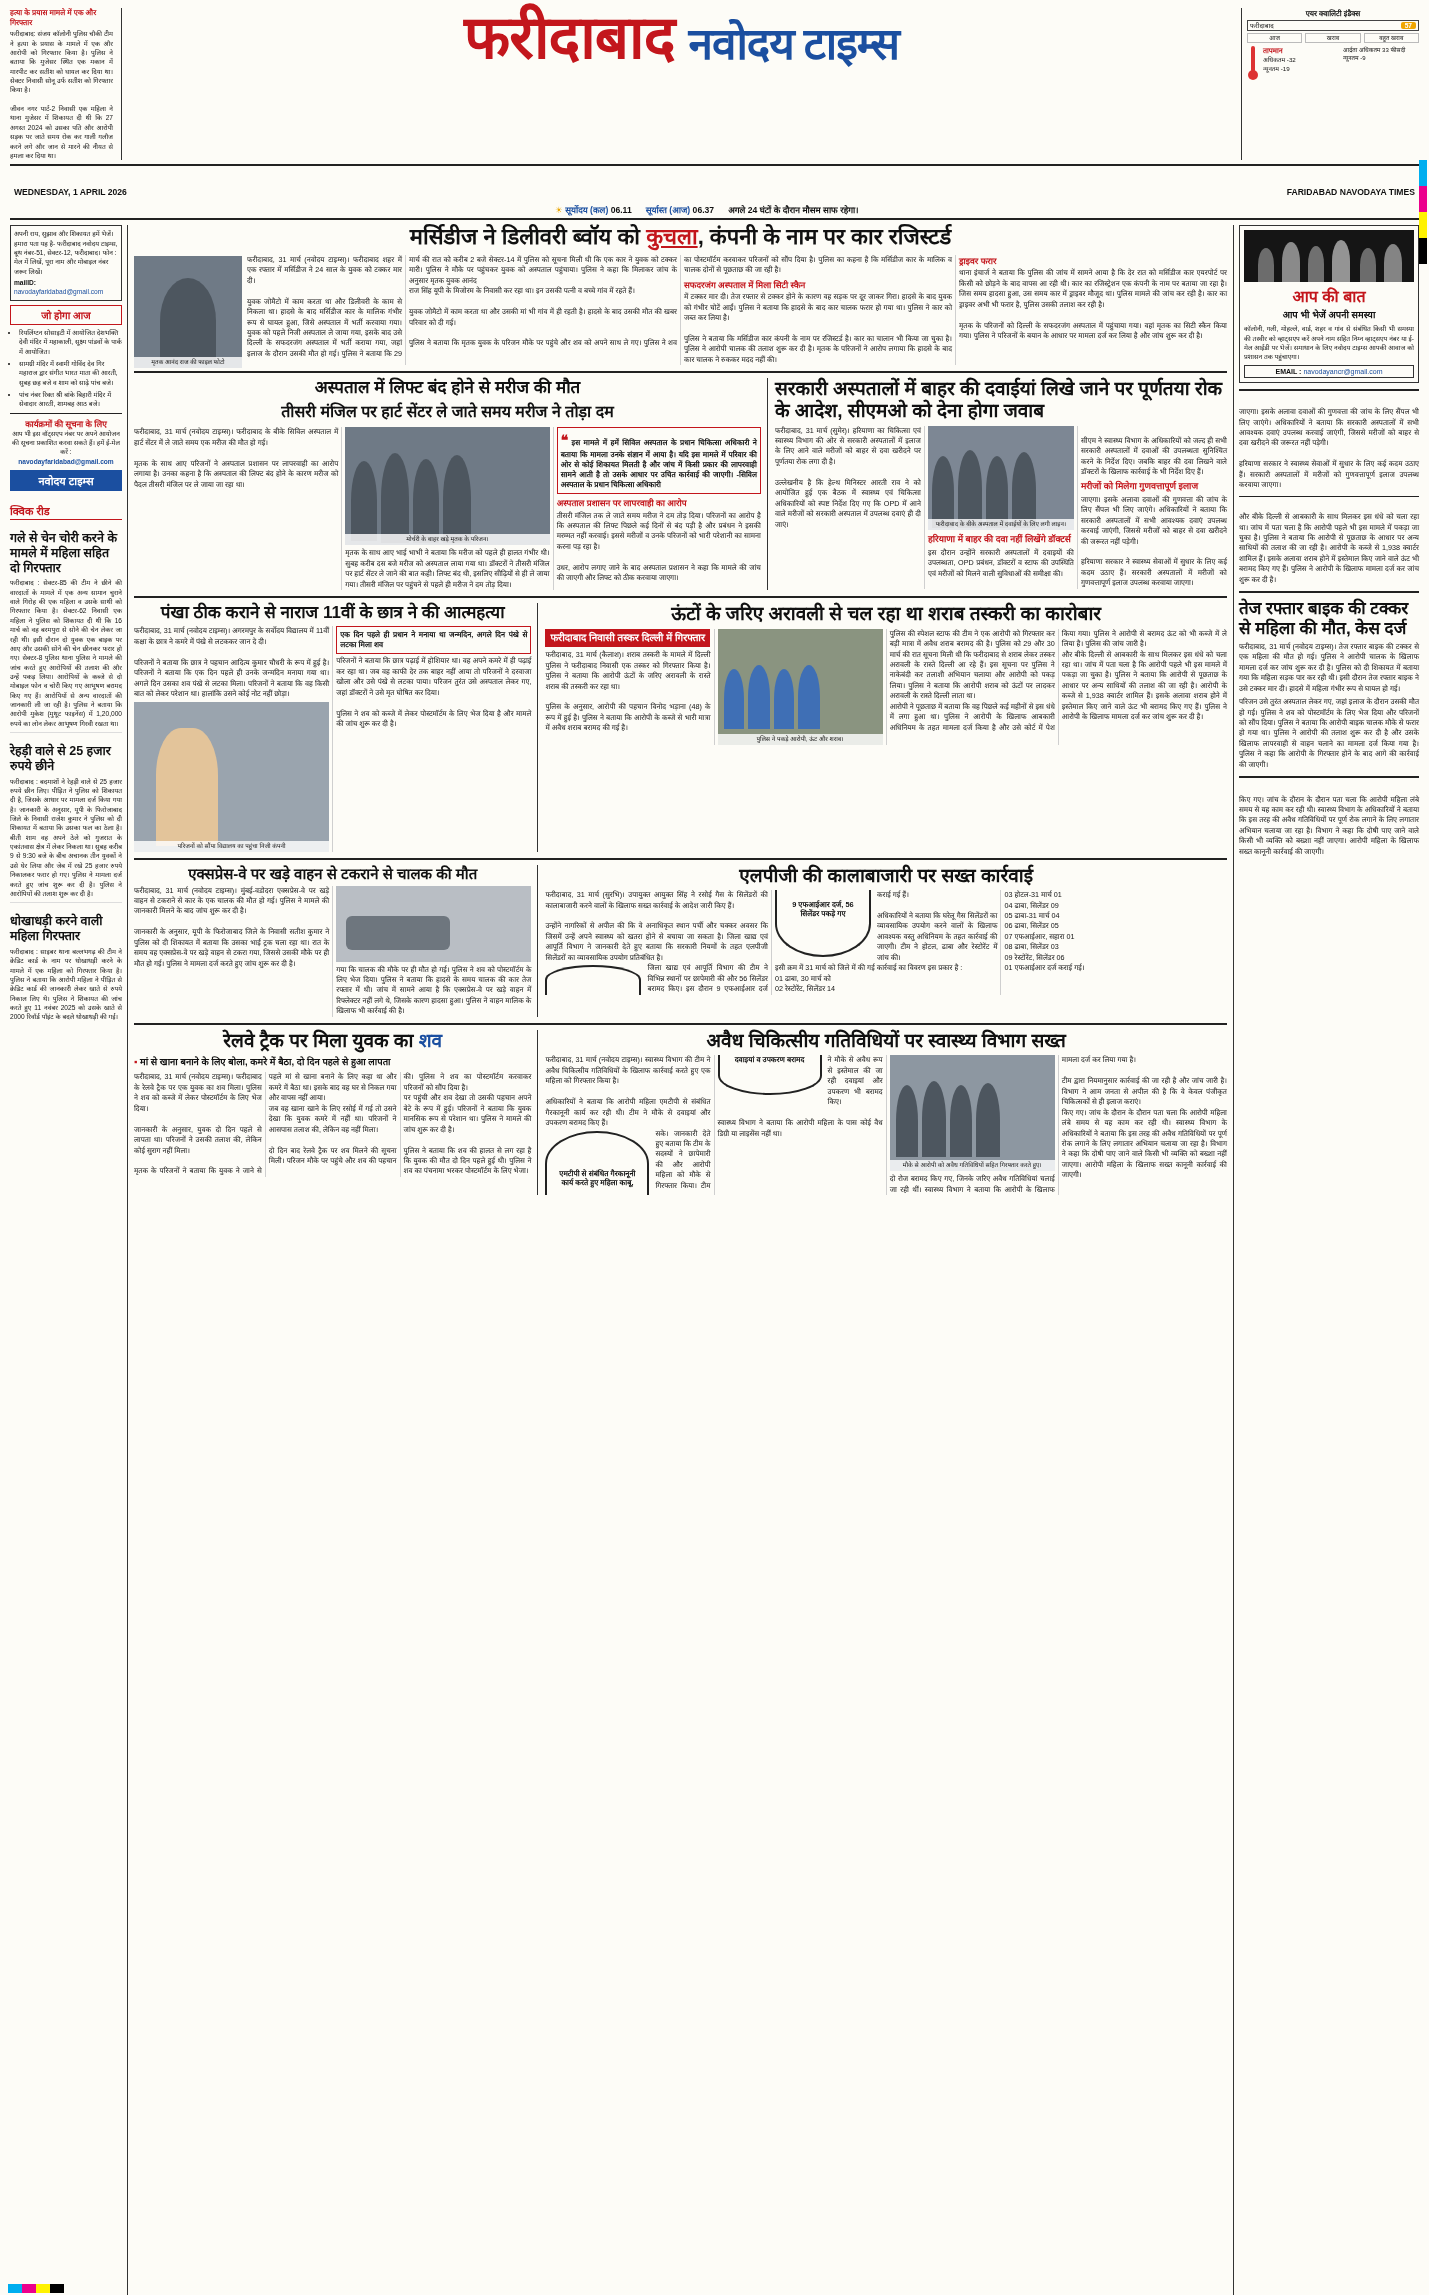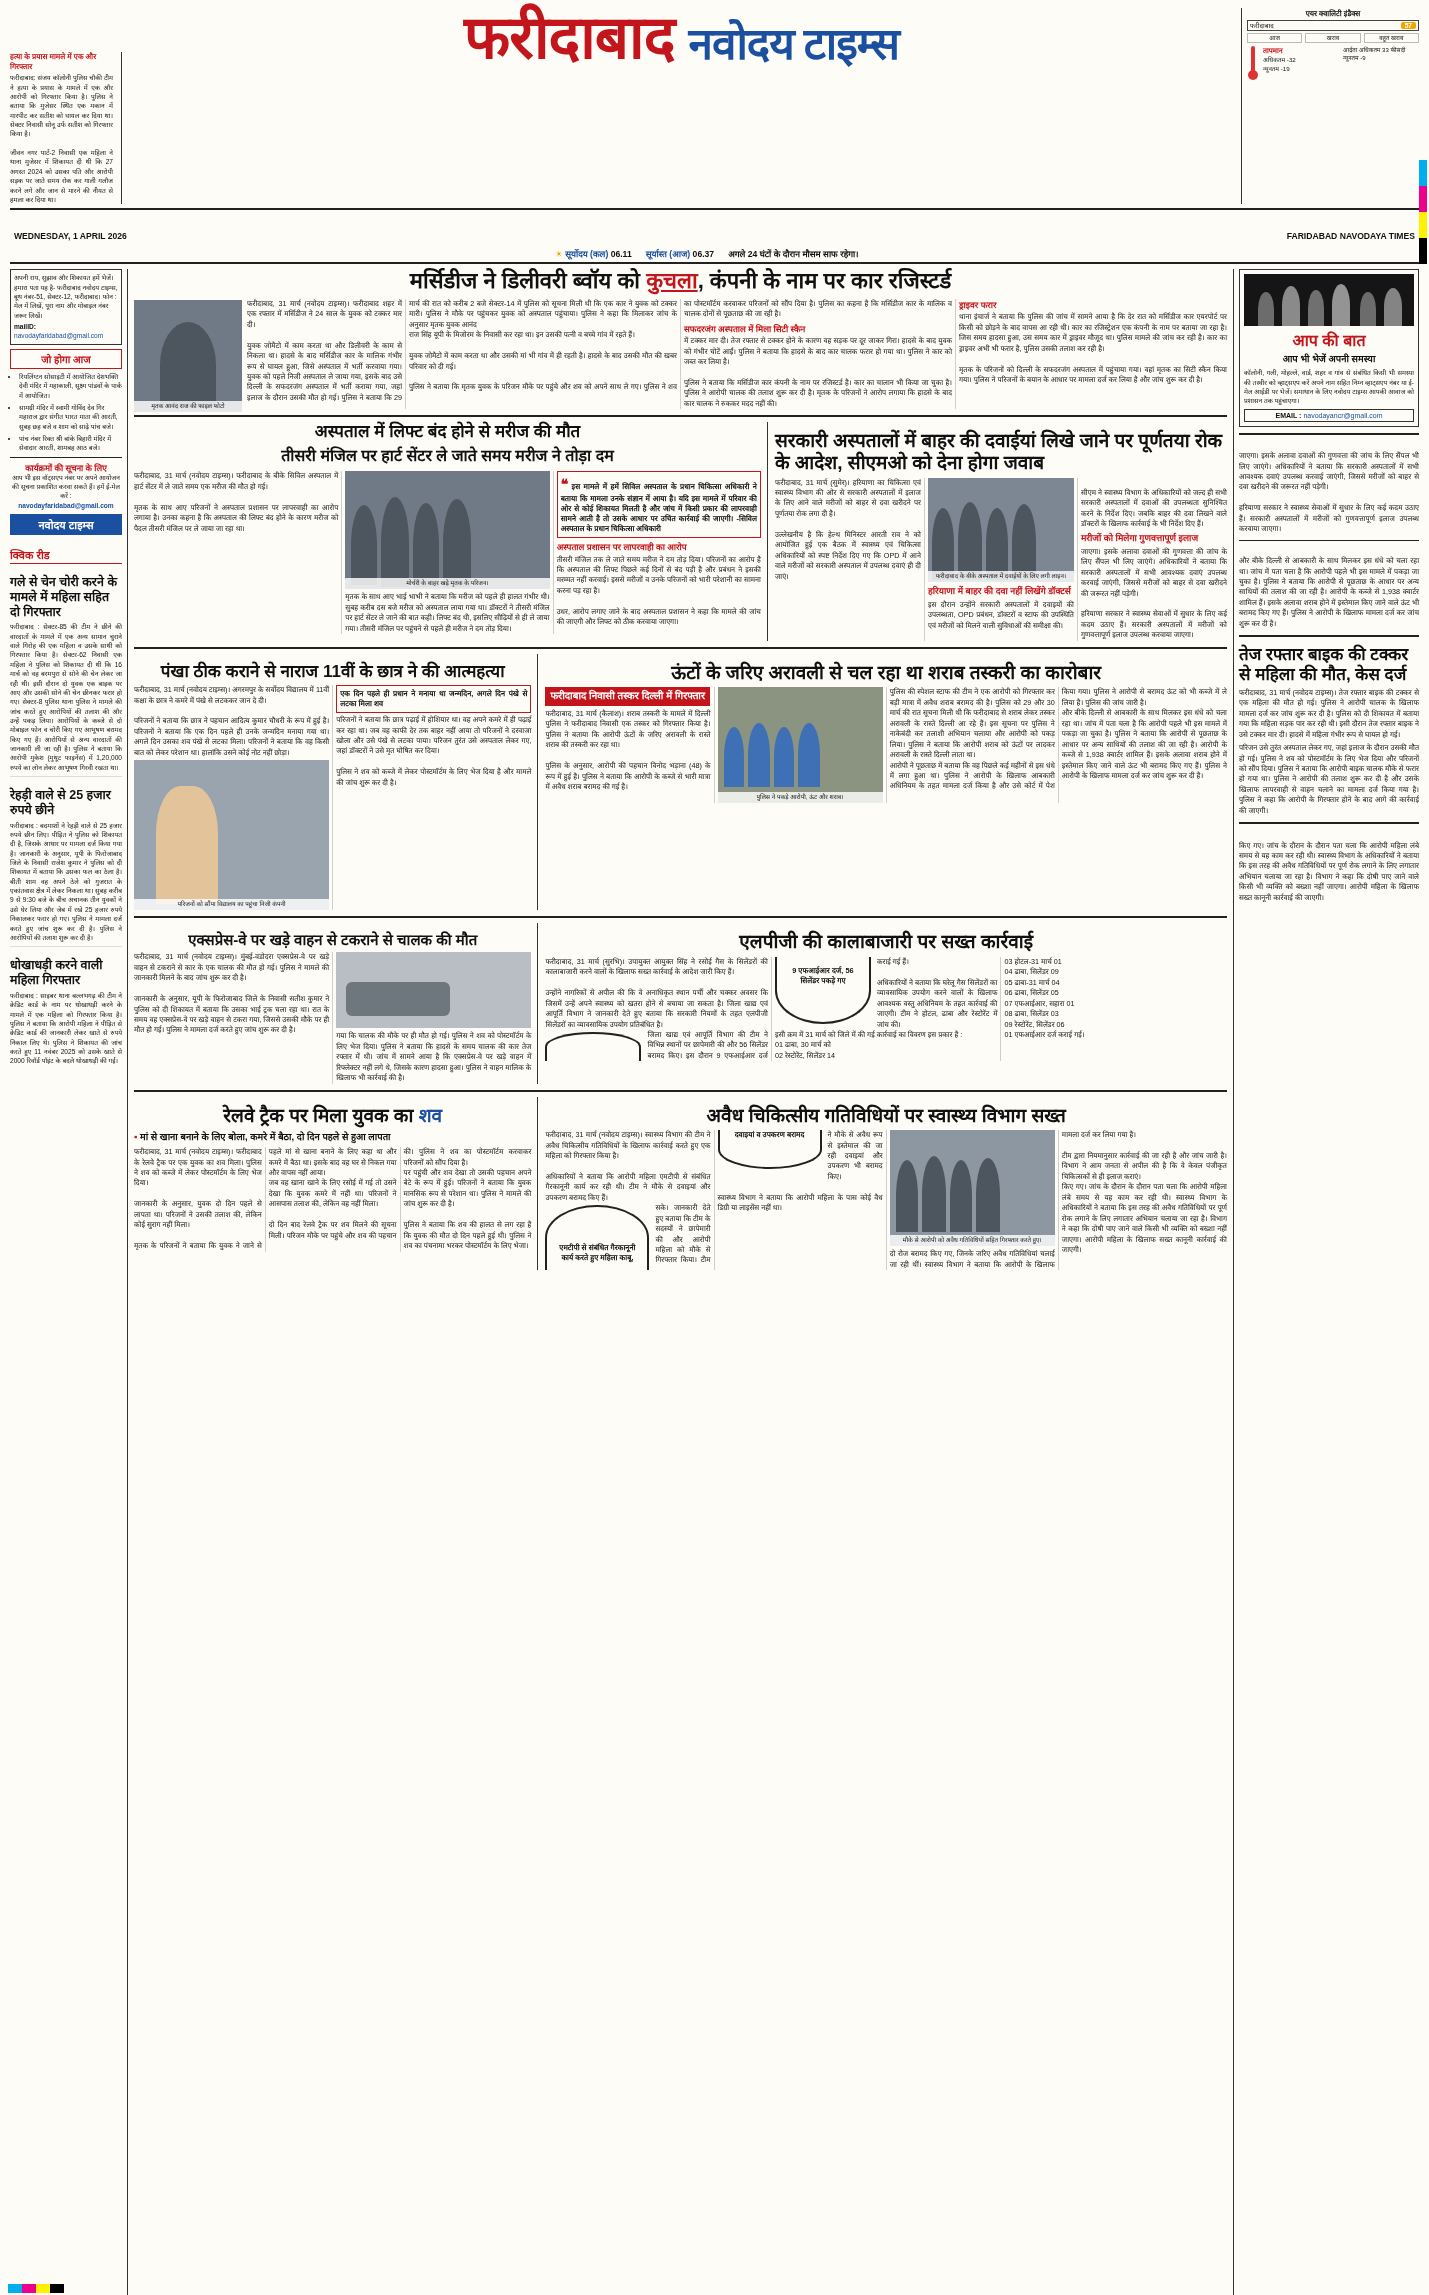--- a/index.html
+++ b/index.html
@@ -36,21 +36,20 @@
   }
   .photo .ph-body{ position:absolute; inset:0; }
   .sil { position:absolute; background:#4d565f; border-radius:50% 50% 0 0; }
 
   
   .masthead { display:flex; align-items:stretch; gap:6px; }
   .mast-left {
     width:112px; flex:0 0 112px;
     border-right:1px solid #333;
     padding-right:8px;
-    margin-top:44px;
   }
   .mast-left .hl { color:#c3161c; font-weight:bold; font-size:7.4px; line-height:1.3; margin-bottom:2px; }
   .mast-center { flex:1 1 auto; text-align:center; }
   .mast-title {
     font-family:"Liberation Serif", serif;
     font-weight:bold;
     font-size:60px;
     line-height:1;
     letter-spacing:-1px;
     display:flex; justify-content:center; align-items:flex-end; gap:14px;
@@ -107,21 +106,21 @@
   .story-h-s { font-weight:bold; font-size:12.5px; line-height:1.18; margin:11px 0 3px; }
 
   
   .headline-xl {
     font-weight:bold; font-size:22px; line-height:1.12; text-align:center;
     margin:0 0 5px;
   }
   .headline-l {
     font-weight:bold; font-size:17px; line-height:1.12; text-align:center; margin:0 0 3px;
   }
-  .headline-m { font-weight:bold; font-size:19px; line-height:1.14; text-align:center; margin:8px 0 4px;}
+  .headline-m { font-weight:bold; font-size:19px; line-height:1.14; text-align:center; margin:0 0 4px;}
   .subhead { font-weight:bold; font-size:16px; text-align:center; margin-bottom:5px; }
   .cols3 { column-count:3; column-gap:7px; column-rule:1px solid #cfcfcf; }
   .cols2 { column-count:2; column-gap:7px; column-rule:1px solid #cfcfcf; }
   .cols4 { column-count:4; column-gap:7px; column-rule:1px solid #cfcfcf; }
   .block { border-top:2px solid #222; padding-top:5px; margin-top:6px; }
   .flowimg { float:left; margin:1px 5px 3px 0; }
 
   
   .aapki {
     border:1px solid #333; padding:4px; text-align:center; margin-bottom:5px;

